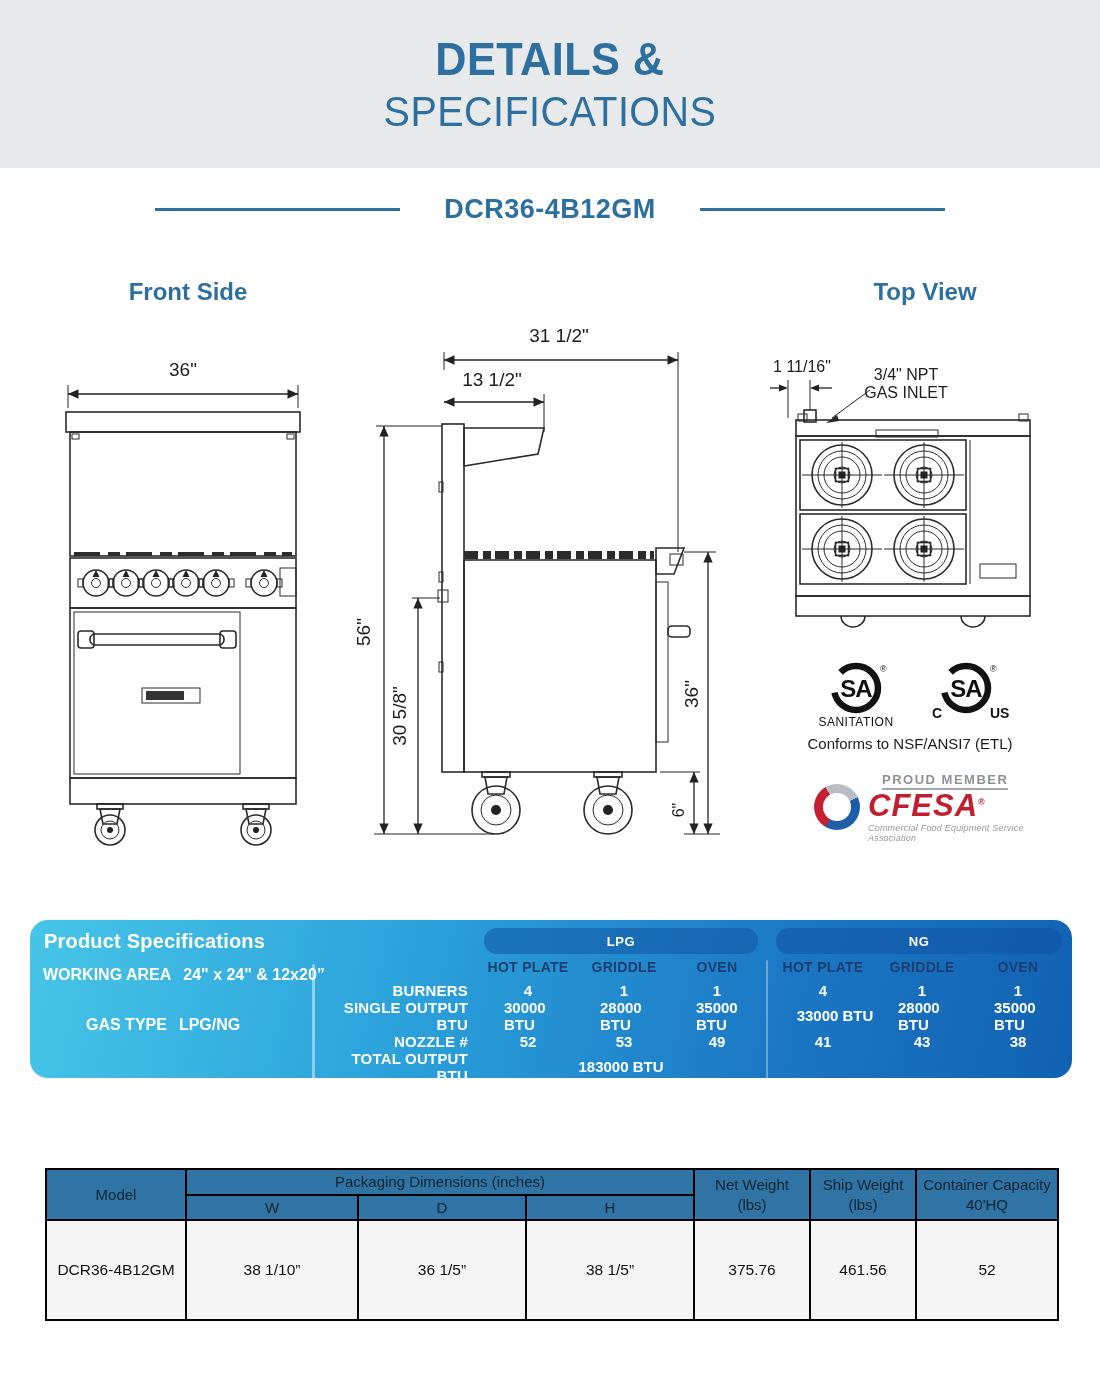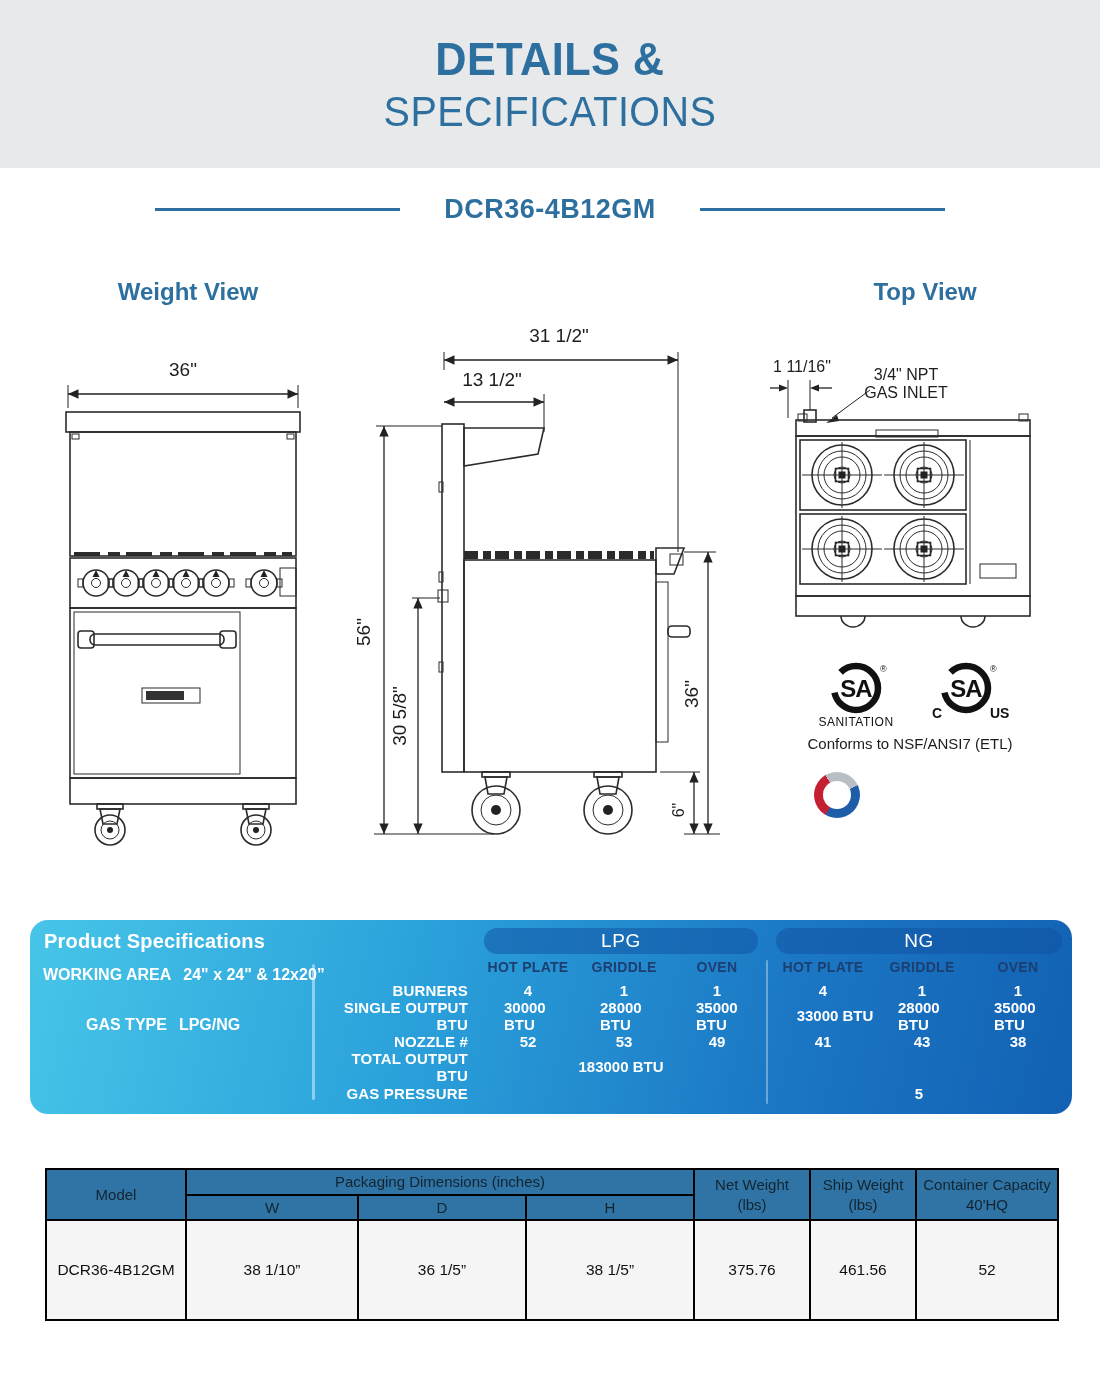--- a/index.html
+++ b/index.html
@@ -42,38 +42,38 @@
   .cfesa-swirl{width:46px;height:46px;border-radius:50%;position:relative;flex:0 0 auto;
     background:conic-gradient(from 210deg,#c42032 0 120deg,#b9bec4 120deg 215deg,#1e5ea8 215deg 360deg);}
   .cfesa-swirl::after{content:"";position:absolute;left:9px;top:9px;width:28px;height:28px;border-radius:50%;background:#fff;}
   .cfesa-texts{display:flex;flex-direction:column;align-items:flex-start;}
   .cfesa-member{font-size:13px;font-weight:700;color:#8f9295;letter-spacing:1.5px;border-bottom:2px solid #a4a7aa;padding-bottom:1px;margin-left:14px;}
   .cfesa-name{font-size:31px;font-weight:900;font-style:italic;color:var(--cfesa-red);letter-spacing:1px;line-height:1.02;}
   .cfesa-reg{font-size:9px;vertical-align:super;font-style:normal;}
   .cfesa-tagline{font-size:9px;font-style:italic;color:#969a9d;letter-spacing:.2px;margin-top:1px;}
 
   
-  .spec-panel{position:absolute;left:30px;top:920px;width:1042px;height:194px;border-radius:18px;
+  .spec-panel{position:absolute;left:30px;top:920px;width:1042px;height:158px;border-radius:18px;
     background:linear-gradient(103deg,var(--panel-g1) 0%,#2aa0da 38%,#1b77c4 72%,var(--panel-g2) 100%);color:#fff;}
   .spec-title{position:absolute;left:14px;top:10px;font-size:20px;font-weight:700;letter-spacing:.2px;}
   .spec-info-1{position:absolute;left:13px;top:46px;font-size:16px;font-weight:600;}
   .spec-info-2{position:absolute;left:56px;top:96px;font-size:16px;font-weight:600;}
   .spec-info-1 .ilabel,.spec-info-2 .ilabel{margin-right:12px;}
   .vdiv{position:absolute;background:rgba(255,255,255,.45);border-radius:2px;}
   .vdiv-left{left:282px;top:44px;width:3px;height:136px;}
   .vdiv-mid{left:736px;top:40px;width:2px;height:144px;background:rgba(255,255,255,.35);}
   .spec-grid{position:absolute;left:286px;top:6px;width:750px;display:grid;
     grid-template-columns:164px 96px 96px 90px 10px 102px 96px 96px;
     grid-template-rows:30px 22px 24px 27px 24px 27px 26px;}
   .spec-grid>div{display:flex;align-items:center;justify-content:center;}
   .c1{grid-column:1;} .c2{grid-column:2;} .c3{grid-column:3;} .c4{grid-column:4;}
   .c6{grid-column:6;} .c7{grid-column:7;} .c8{grid-column:8;}
   .span-lpg{grid-column:2/5;} .span-ng{grid-column:6/9;}
   .r1{grid-row:1;} .r2{grid-row:2;} .r3{grid-row:3;} .r4{grid-row:4;padding-left:24px;} .r5{grid-row:5;} .r6{grid-row:6;} .r7{grid-row:7;}
-  .pill{background:rgba(16,79,160,.5);border-radius:14px;font-weight:400;font-size:19px;letter-spacing:.6px;margin:2px 4px;}
+  .pill{background:rgba(16,79,160,.5);border-radius:14px;font-weight:700;font-size:13px;letter-spacing:.6px;margin:2px 4px;}
   .sub{color:#1d3e70;font-weight:700;font-size:14px;letter-spacing:.3px;}
   .rlabel{justify-content:flex-end !important;padding-right:12px;font-weight:700;font-size:15px;letter-spacing:.2px;text-align:right;}
   .val{font-size:15px;font-weight:600;}
 
   
   .pack-table{position:absolute;left:45px;top:1168px;}
   table{border-collapse:collapse;table-layout:fixed;width:1012px;padding-left:36px;}
   th,td{border:2px solid #000;}
   thead th{background:var(--thead-bg);color:#132431;font-weight:500;font-size:15px;padding:2px 2px;white-space:pre-line;line-height:1.3;text-align:center;}
   tbody td{background:#f5f5f6;height:96px;text-align:center;font-size:15.5px;color:#111;font-weight:400;}
@@ -95,21 +95,21 @@
     <div class="t1">DETAILS &amp;</div>
     <div class="t2">SPECIFICATIONS</div>
   </header>
 
   <div class="model-heading">
     <span class="rule"></span>
     <span class="model-text">DCR36-4B12GM</span>
     <span class="rule"></span>
   </div>
 
-  <div class="view-title vt-front">Weight View</div>
+  <div class="view-title vt-front">Front Side</div>
   <div class="view-title vt-top">Top View</div>
 
   <svg class="drawing" style="left:52px;top:356px" width="262" height="490" viewBox="0 0 262 490">
     <defs>
       <marker id="fvar" viewBox="0 0 10 10" refX="9" refY="5" markerWidth="9" markerHeight="9" orient="auto-start-reverse">
         <path d="M0,1 L9,5 L0,9 z" fill="#222"></path>
       </marker>
       <g id="fv-knob">
         <rect x="-18" y="-4" width="5" height="8" class="thin"></rect>
         <rect x="13" y="-4" width="5" height="8" class="thin"></rect>
@@ -289,20 +289,25 @@
       <text x="38" y="37" text-anchor="middle" class="csa-sa">SA</text>
       <text x="62" y="12" class="csa-reg">®</text>
       <text x="4" y="58" class="csa-small">C</text>
       <text x="62" y="58" class="csa-small">US</text>
     </g>
   </svg>
   <div class="cert-conforms">Conforms to NSF/ANSI7 (ETL)</div>
 
   <div class="cfesa">
     <div class="cfesa-swirl"></div>
+    <div class="cfesa-texts">
+      <div class="cfesa-member">PROUD MEMBER</div>
+      <div class="cfesa-name"><span>CFESA</span><span class="cfesa-reg">®</span></div>
+      <div class="cfesa-tagline">Commercial Food Equipment Service Association</div>
+    </div>
   </div>
 
   <section class="spec-panel">
     <h2 class="spec-title" style="margin:0">Product Specifications</h2>
     <div class="spec-info-1">
       <span class="ilabel">WORKING AREA</span><span>24" x 24" &amp; 12x20”</span>
     </div>
     <div class="spec-info-2">
       <span class="ilabel">GAS TYPE</span><span>LPG/NG</span>
     </div>

